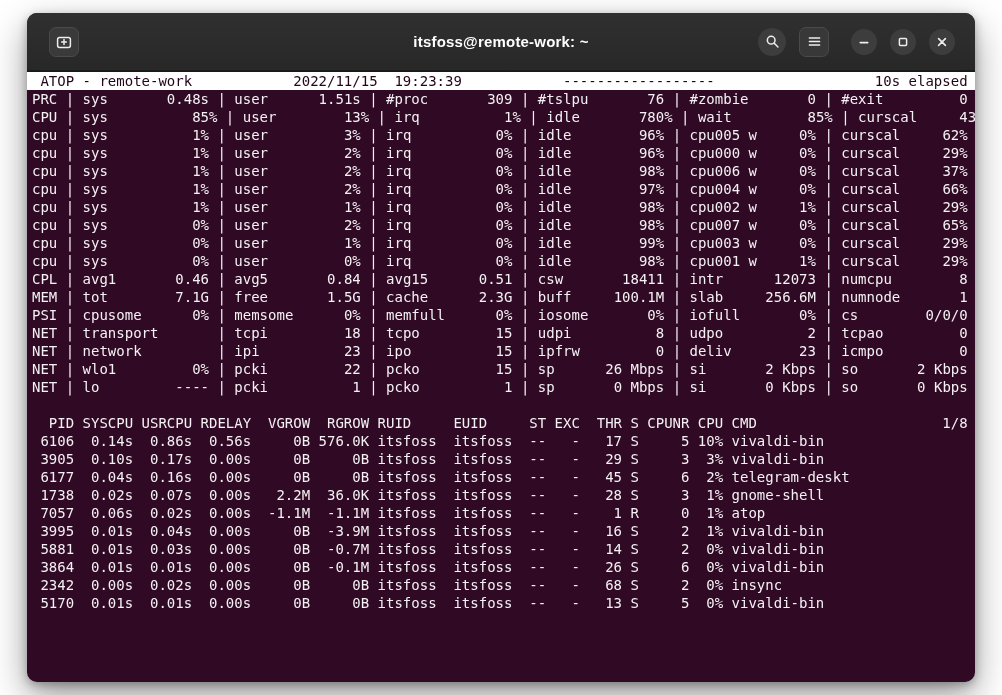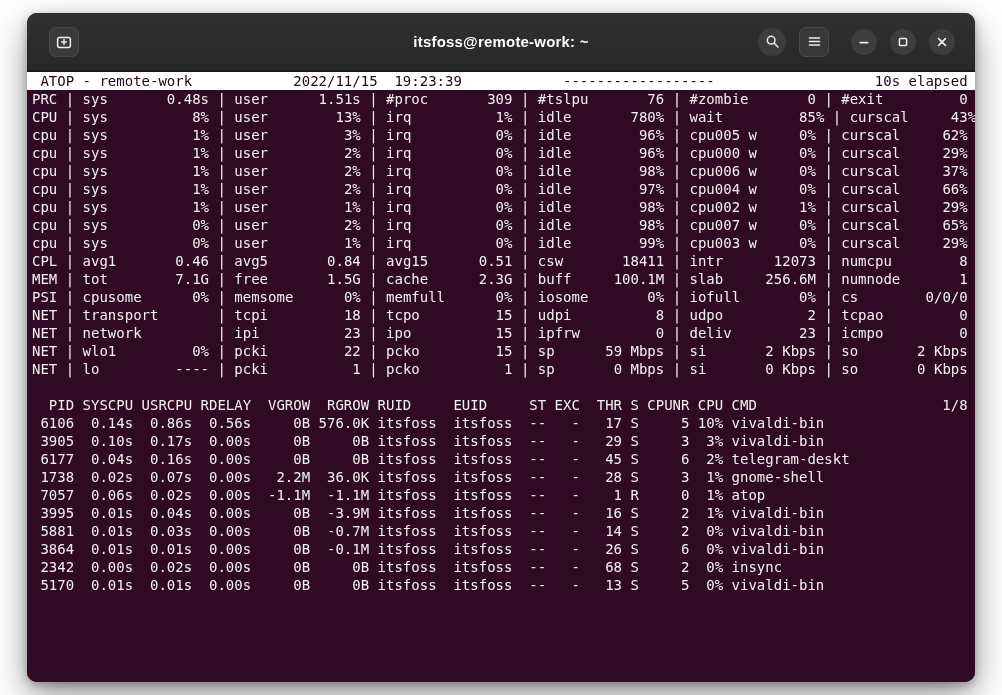--- a/index.html
+++ b/index.html
@@ -45,20 +45,21 @@
   .win-min{margin-left:9px}
   .icon{display:flex;align-items:center;justify-content:center}
 
   .terminal{
     position:absolute;top:58px;left:0;right:0;bottom:0;
     background:var(--terminal-bg,#300a24);
     color:var(--terminal-fg,#ffffff);
     font-family:"DejaVu Sans Mono","Liberation Mono",monospace;
     font-size:14px;line-height:18px;
     padding-top:1px;
+    border-radius:13px;
   }
   .line{height:18px;white-space:pre;padding-left:5px}
   .line.reverse{background:var(--reverse-bg,#ffffff);color:var(--reverse-fg,#300a24)}
   .green{color:var(--accent-green,#26a269)}
 </style>
 </head>
 <body>
 
 <div class="window">
 
@@ -115,34 +116,35 @@
           </svg>
         </span>
       </button>
     </div>
   </div>
 
   <div class="terminal">
     <div class="line reverse" id="atop-title-line"> ATOP - remote-work            2022/11/15  19:23:39            ------------------                   10s elapsed</div>
     <div id="system-lines">
         <div class="line"><span>PRC | </span><span>sys       0.48s</span><span> | </span><span>user      1.51s</span><span> | </span><span>#proc       309</span><span> | </span><span>#tslpu       76</span><span> | </span><span>#zombie       0</span><span> | </span><span>#exit         0</span></div>
-        <div class="line"><span>CPU | </span><span>sys          8%</span><span> | </span><span>user        13%</span><span> | </span><span>irq          1%</span><span> | </span><span>idle       780%</span><span> | </span><span>wait         85%</span><span> | </span><span>curscal     43%</span></div>
+        <div class="line"><span>CPU | </span><span>sys          85%</span><span> | </span><span>user        13%</span><span> | </span><span>irq          1%</span><span> | </span><span>idle       780%</span><span> | </span><span>wait         85%</span><span> | </span><span>curscal     43%</span></div>
         <div class="line"><span>cpu | </span><span>sys          1%</span><span> | </span><span>user         3%</span><span> | </span><span>irq          0%</span><span> | </span><span>idle        96%</span><span> | </span><span>cpu005 w     0%</span><span> | </span><span>curscal     62%</span></div>
         <div class="line"><span>cpu | </span><span>sys          1%</span><span> | </span><span>user         2%</span><span> | </span><span>irq          0%</span><span> | </span><span>idle        96%</span><span> | </span><span>cpu000 w     0%</span><span> | </span><span>curscal     29%</span></div>
         <div class="line"><span>cpu | </span><span>sys          1%</span><span> | </span><span>user         2%</span><span> | </span><span>irq          0%</span><span> | </span><span>idle        98%</span><span> | </span><span>cpu006 w     0%</span><span> | </span><span>curscal     37%</span></div>
         <div class="line"><span>cpu | </span><span>sys          1%</span><span> | </span><span>user         2%</span><span> | </span><span>irq          0%</span><span> | </span><span>idle        97%</span><span> | </span><span>cpu004 w     0%</span><span> | </span><span>curscal     66%</span></div>
         <div class="line"><span>cpu | </span><span>sys          1%</span><span> | </span><span>user         1%</span><span> | </span><span>irq          0%</span><span> | </span><span>idle        98%</span><span> | </span><span>cpu002 w     1%</span><span> | </span><span>curscal     29%</span></div>
         <div class="line"><span>cpu | </span><span>sys          0%</span><span> | </span><span>user         2%</span><span> | </span><span>irq          0%</span><span> | </span><span>idle        98%</span><span> | </span><span>cpu007 w     0%</span><span> | </span><span>curscal     65%</span></div>
         <div class="line"><span>cpu | </span><span>sys          0%</span><span> | </span><span>user         1%</span><span> | </span><span>irq          0%</span><span> | </span><span>idle        99%</span><span> | </span><span>cpu003 w     0%</span><span> | </span><span>curscal     29%</span></div>
+        <div class="line"><span>cpu | </span><span>sys          0%</span><span> | </span><span>user         0%</span><span> | </span><span>irq          0%</span><span> | </span><span>idle        98%</span><span> | </span><span>cpu001 w     1%</span><span> | </span><span>curscal     29%</span></div>
         <div class="line"><span>CPL | </span><span>avg1       0.46</span><span> | </span><span>avg5       0.84</span><span> | </span><span>avg15      0.51</span><span> | </span><span>csw       18411</span><span> | </span><span>intr      12073</span><span> | </span><span>numcpu        8</span></div>
         <div class="line"><span>MEM | </span><span>tot        7.1G</span><span> | </span><span>free       1.5G</span><span> | </span><span>cache      2.3G</span><span> | </span><span>buff     100.1M</span><span> | </span><span>slab     256.6M</span><span> | </span><span>numnode       1</span></div>
         <div class="line"><span>PSI | </span><span>cpusome      0%</span><span> | </span><span>memsome      0%</span><span> | </span><span>memfull      0%</span><span> | </span><span>iosome       0%</span><span> | </span><span>iofull       0%</span><span> | </span><span>cs        0/0/0</span></div>
         <div class="line"><span>NET | </span><span>transport      </span><span> | </span><span>tcpi         18</span><span> | </span><span>tcpo         15</span><span> | </span><span>udpi          8</span><span> | </span><span>udpo          2</span><span> | </span><span>tcpao         0</span></div>
         <div class="line"><span>NET | </span><span>network        </span><span> | </span><span>ipi          23</span><span> | </span><span>ipo          15</span><span> | </span><span>ipfrw         0</span><span> | </span><span>deliv        23</span><span> | </span><span>icmpo         0</span></div>
-        <div class="line"><span>NET | </span><span>wlo1         0%</span><span> | </span><span>pcki         22</span><span> | </span><span>pcko         15</span><span> | </span><span>sp      59 Mbps</span><span> | </span><span>si       2 Kbps</span><span> | </span><span>so       2 Kbps</span></div>
+        <div class="line"><span>NET | </span><span>wlo1         0%</span><span> | </span><span>pcki         22</span><span> | </span><span>pcko         15</span><span> | </span><span>sp      26 Mbps</span><span> | </span><span>si       2 Kbps</span><span> | </span><span>so       2 Kbps</span></div>
         <div class="line"><span>NET | </span><span>lo         ----</span><span> | </span><span>pcki          1</span><span> | </span><span>pcko          1</span><span> | </span><span>sp       0 Mbps</span><span> | </span><span>si       0 Kbps</span><span> | </span><span>so       0 Kbps</span></div>
       </div>
     <div class="line"></div>
     <div class="line" id="proc-header">  PID SYSCPU USRCPU RDELAY  VGROW  RGROW RUID     EUID     ST EXC  THR S CPUNR CPU CMD                      1/8</div>
     <div id="proc-rows">
         <div class="line"> 6106  0.14s  0.86s  0.56s     0B 576.0K itsfoss  itsfoss  --   -   17 S     5 10% vivaldi-bin</div>
         <div class="line"> 3905  0.10s  0.17s  0.00s     0B     0B itsfoss  itsfoss  --   -   29 S     3  3% vivaldi-bin</div>
         <div class="line"> 6177  0.04s  0.16s  0.00s     0B     0B itsfoss  itsfoss  --   -   45 S     6  2% telegram-deskt</div>
         <div class="line"> 1738  0.02s  0.07s  0.00s   2.2M  36.0K itsfoss  itsfoss  --   -   28 S     3  1% gnome-shell</div>
         <div class="line"> 7057  0.06s  0.02s  0.00s  -1.1M  -1.1M itsfoss  itsfoss  --   -    1 R     0  1% atop</div>

